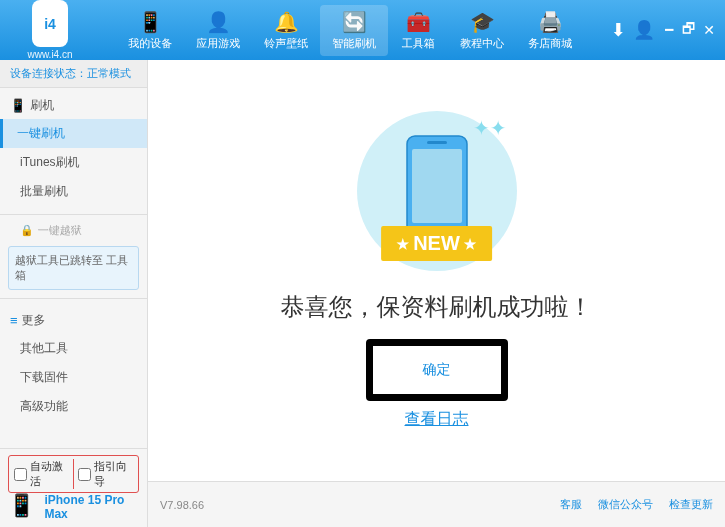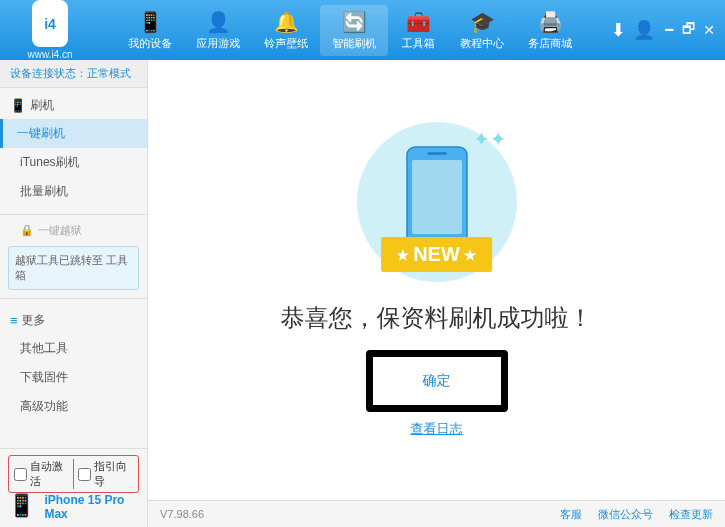--- a/index.html
+++ b/index.html
@@ -44,24 +44,24 @@
     .content { flex: 1; display: flex; flex-direction: column; align-items: center; justify-content: center; background: white; position: relative; }
     .success-illustration { display: flex; flex-direction: column; align-items: center; margin-bottom: 20px; position: relative; }
     .phone-circle { width: 160px; height: 160px; background: #d0f0f8; border-radius: 50%; display: flex; align-items: center; justify-content: center; position: relative; }
     .phone-svg { width: 70px; }
     .new-badge { position: absolute; bottom: 10px; left: 50%; transform: translateX(-50%); background: #f5c518; color: white; font-weight: bold; font-size: 20px; padding: 6px 16px; border-radius: 2px; display: flex; align-items: center; gap: 4px; }
     .new-badge::before { content: '★'; font-size: 14px; }
     .new-badge::after { content: '★'; font-size: 14px; }
     .sparkles { position: absolute; top: 5px; right: 10px; font-size: 20px; color: #88ddee; }
     .success-text { font-size: 24px; color: #333; margin-bottom: 16px; }
     .ok-button { padding: 15px 50px; background: white; border: 7px solid #000000; color: #1a90e0; border-radius: 4px; cursor: pointer; font-size: 14px; }
-    .log-link { font-size: 13px; color: #1a90e0; cursor: pointer; margin-top: 8px; text-decoration: underline; }
-
-    
-    .footer { height: 27px; background: #f5f5f5; border-top: 1px solid #ddd; display: flex; align-items: center; padding: 0 12px; font-size: 11px; color: #666; justify-content: flex-end; gap: 16px; }
+    .log-link { font-size: 16px; color: #1a90e0; cursor: pointer; margin-top: 8px; text-decoration: underline; }
+
+    
+    .footer { height: 46px; background: #f5f5f5; border-top: 1px solid #ddd; display: flex; align-items: center; padding: 0 12px; font-size: 11px; color: #666; justify-content: flex-end; gap: 16px; }
     .footer-left { margin-right: auto; color: #888; font-size: 11px; }
   </style>
 </head>
 <body>
 
 <div class="header">
   <div class="logo">
     <div class="logo-icon">
       <span>i4</span>
     </div>

